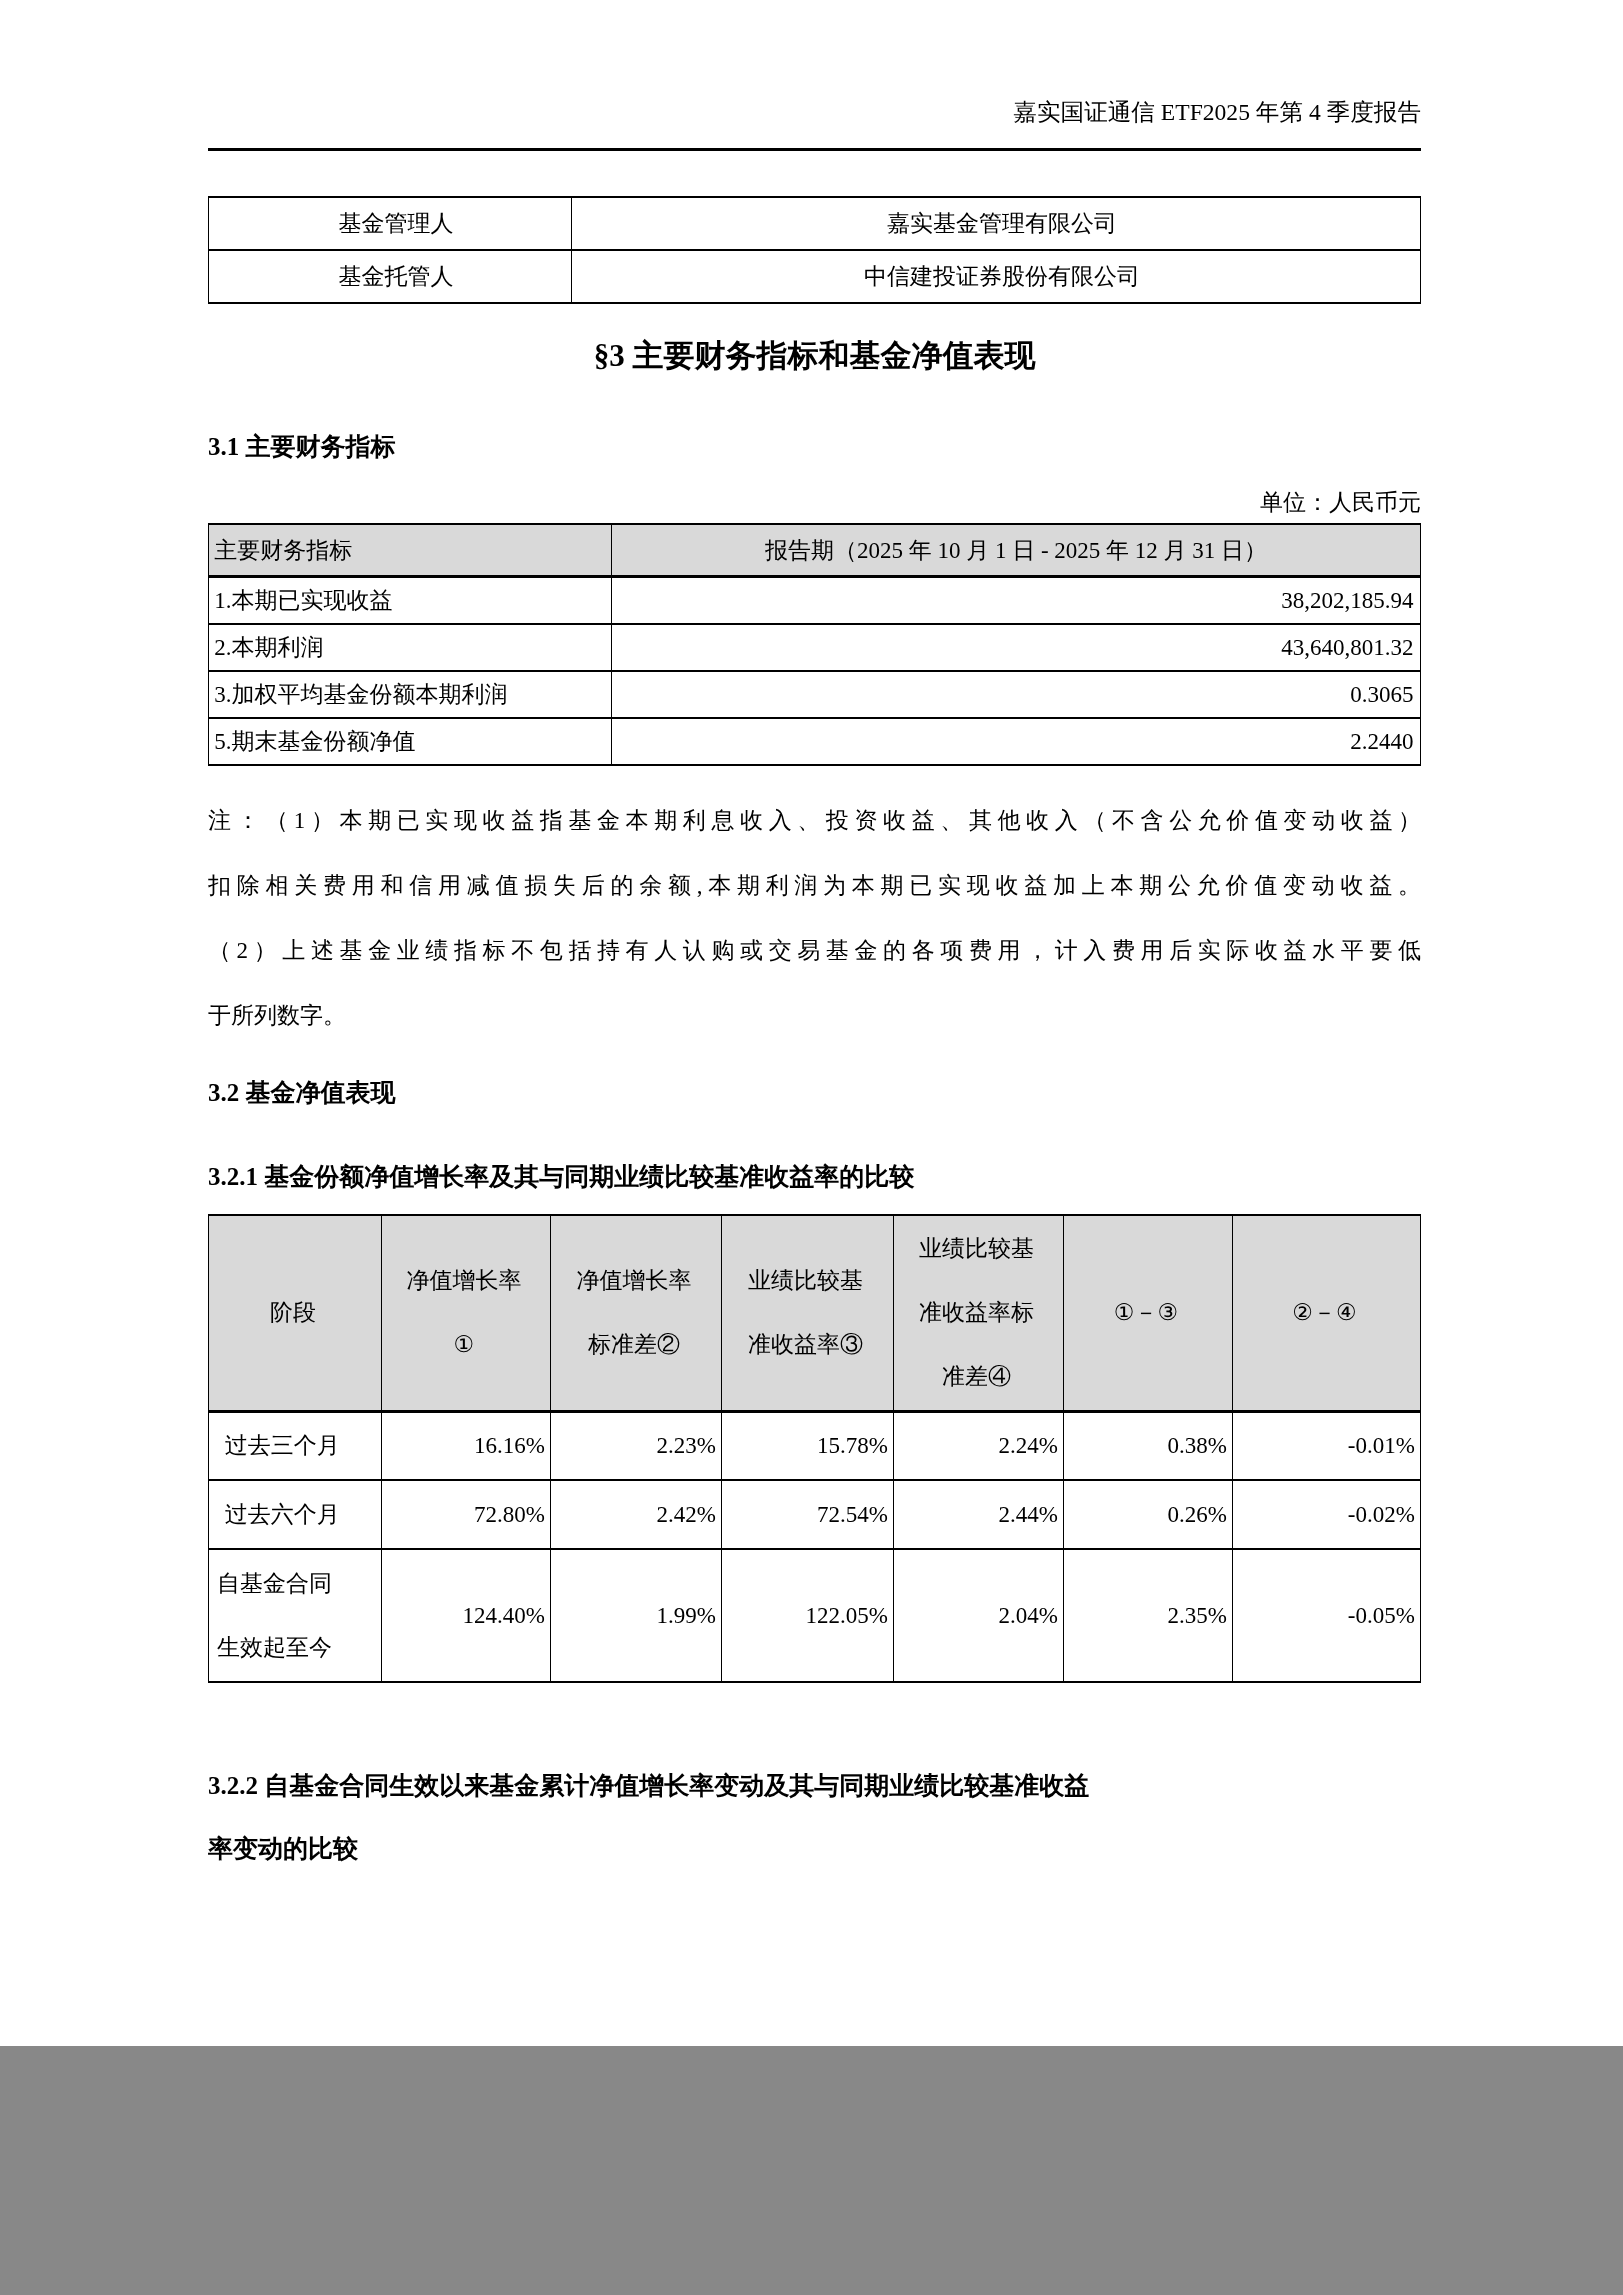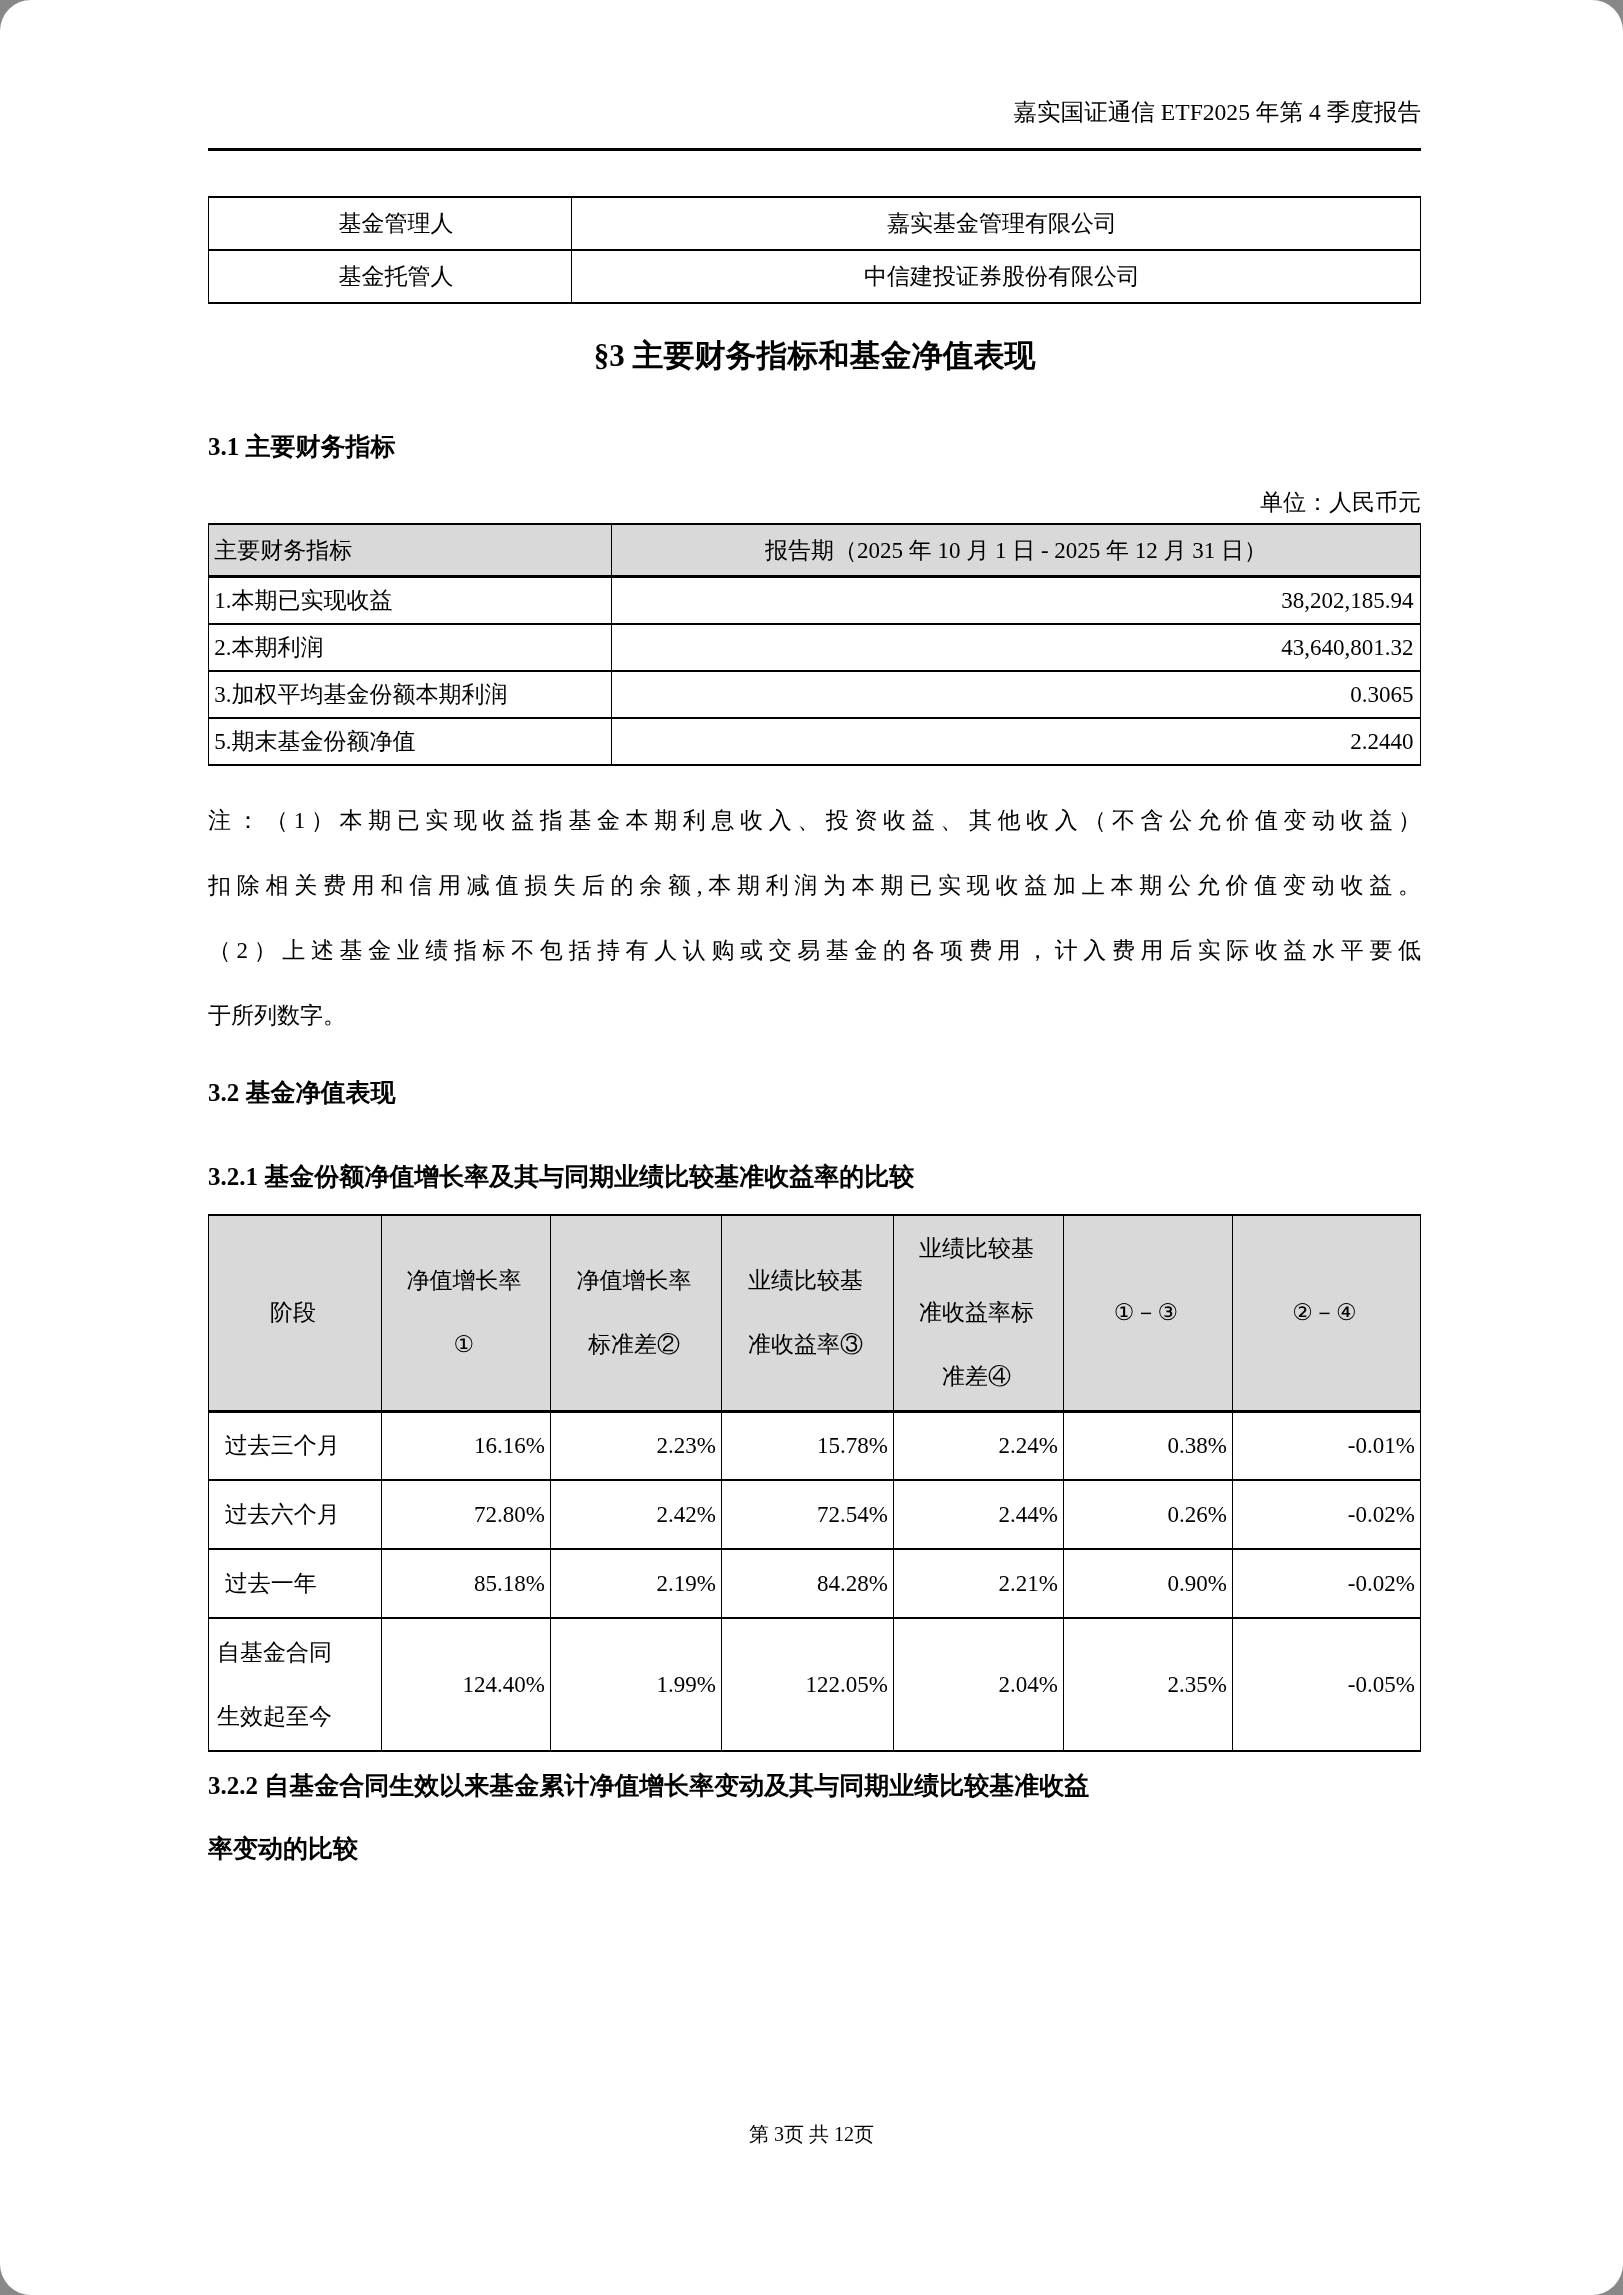--- a/index.html
+++ b/index.html
@@ -1,23 +1,22 @@
 <!DOCTYPE html>
 <html style="font-size:10.5px"><head>
 <meta charset="utf-8">
 <style>
   html,body{margin:0;padding:0;background:#888;}
   .page{
     position:relative;
-    width:1623px;height:2295px;
+    width:1623px;height:2046px;
     background:#ffffff;
     font-family:"Liberation Serif","DejaVu Serif",serif;
     color:#000;
     overflow:hidden;
-    border-radius:31px;
   }
   .header-title{
     position:absolute;top:98px;left:208px;width:1213px;
     text-align:right;font-size:23.6px;line-height:1.2;
   }
   .header-rule{
     position:absolute;top:148px;left:208px;width:1213px;height:3.3px;
     background:#000;
   }
   table.doc-table{
@@ -195,29 +194,20 @@
       </tr>
       <tr class="r2">
         <td class="period">过去六个月</td>
         <td>72.80%</td>
         <td>2.42%</td>
         <td>72.54%</td>
         <td>2.44%</td>
         <td>0.26%</td>
         <td>-0.02%</td>
       </tr>
-      <tr class="r3">
-        <td class="period">过去一年</td>
-        <td>85.18%</td>
-        <td>2.19%</td>
-        <td>84.28%</td>
-        <td>2.21%</td>
-        <td>0.90%</td>
-        <td>-0.02%</td>
-      </tr>
       <tr class="r4">
         <td class="period">自基金合同
 生效起至今</td>
         <td>124.40%</td>
         <td>1.99%</td>
         <td>122.05%</td>
         <td>2.04%</td>
         <td>2.35%</td>
         <td>-0.05%</td>
       </tr>

